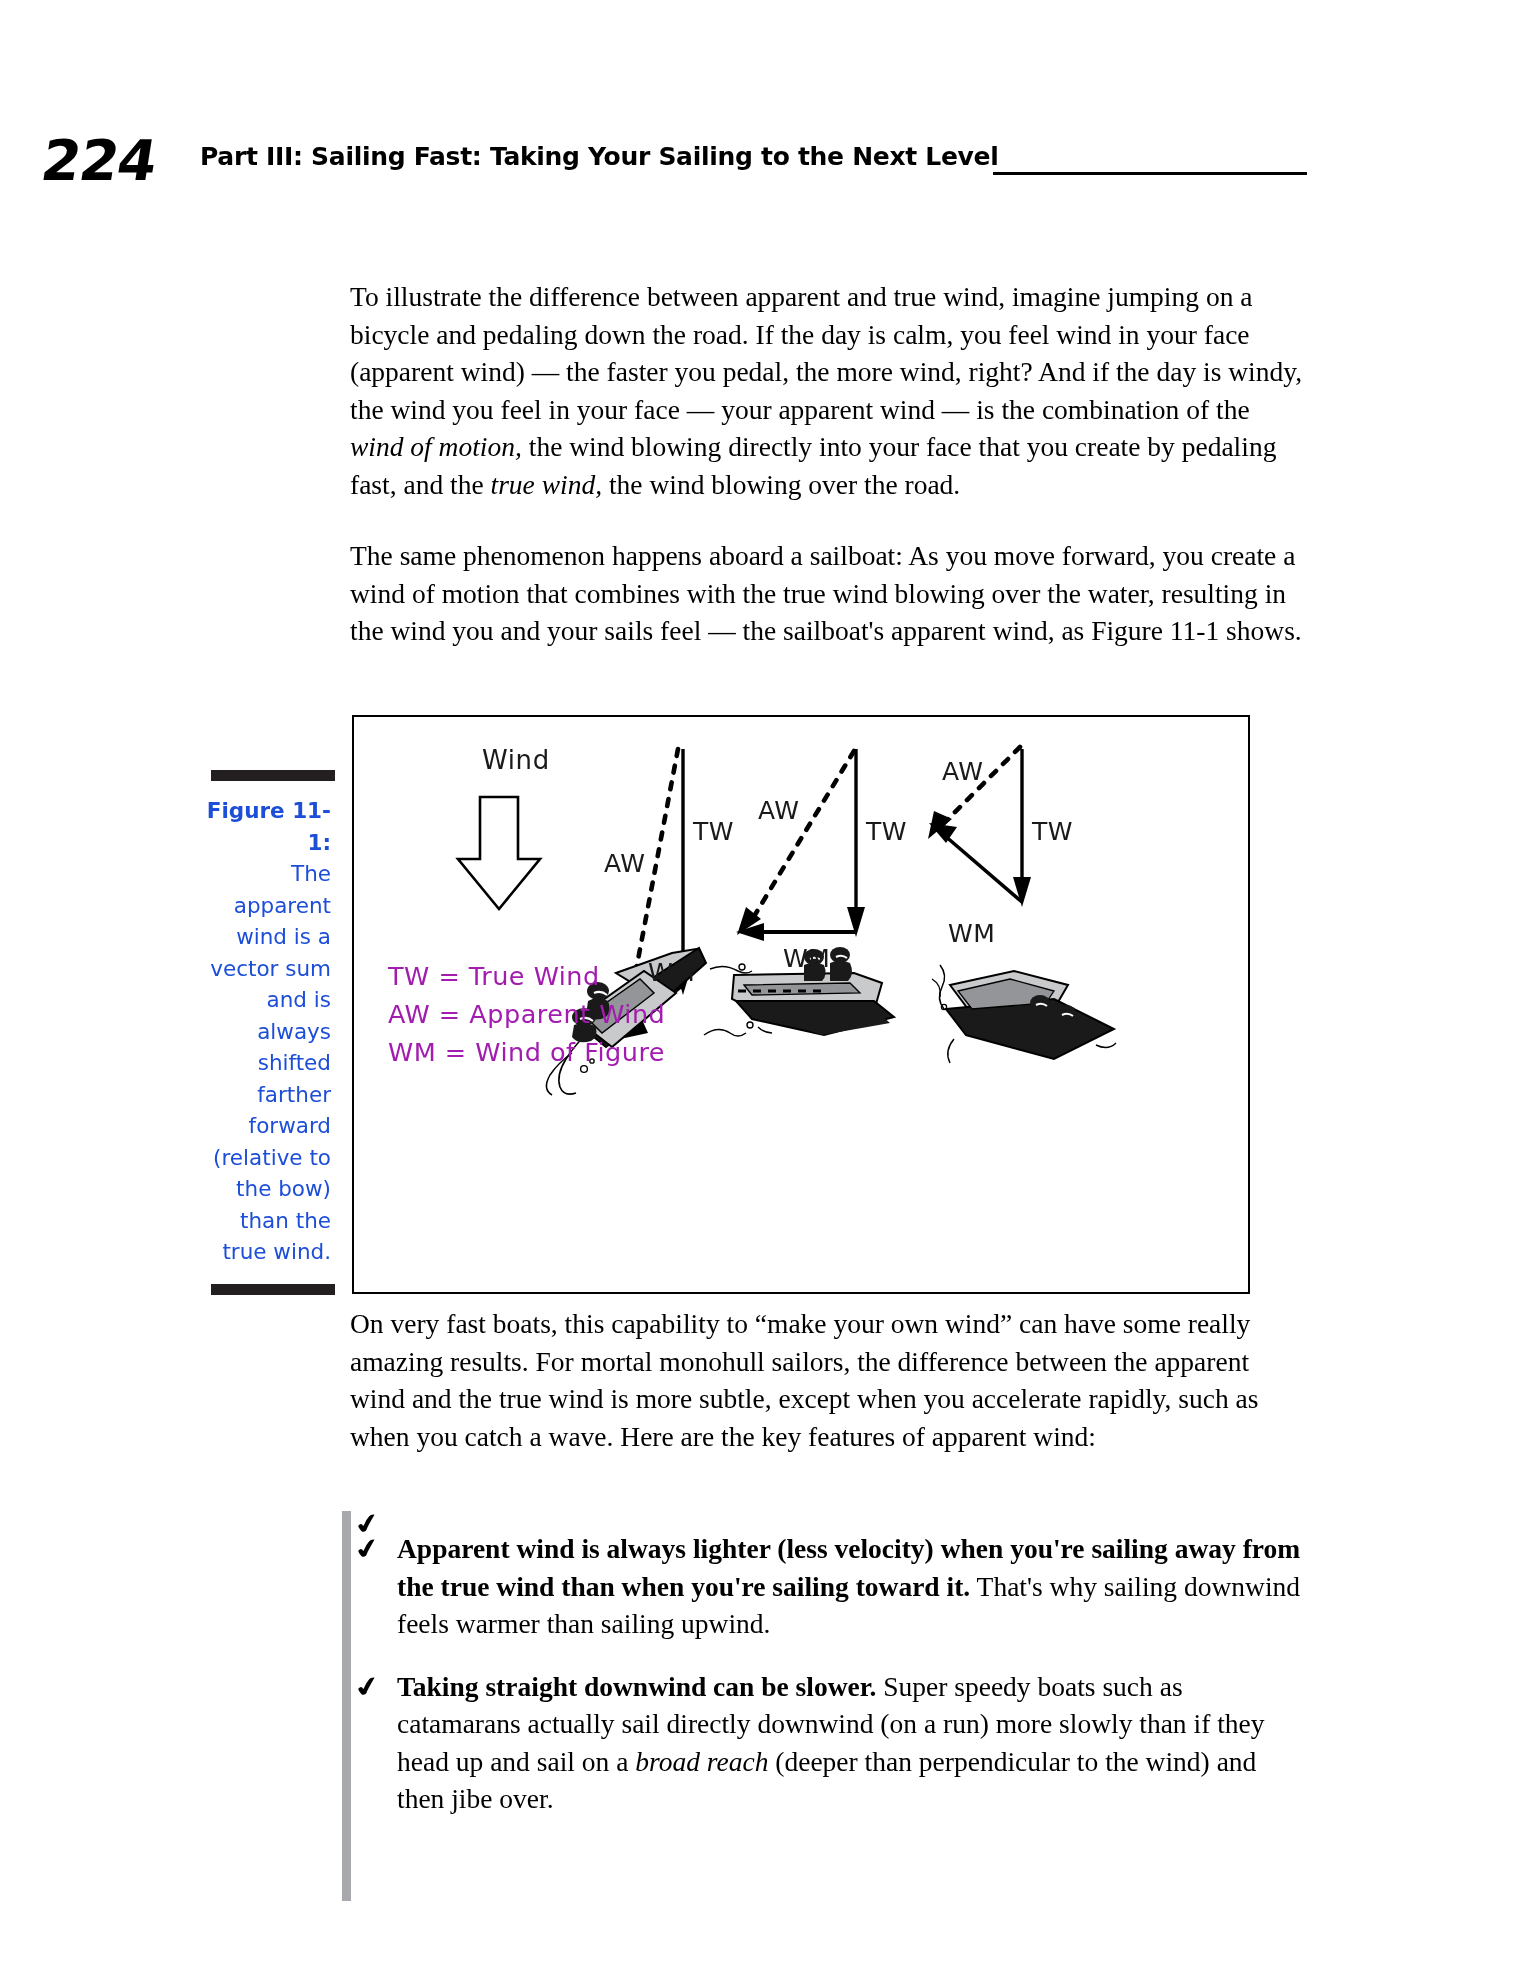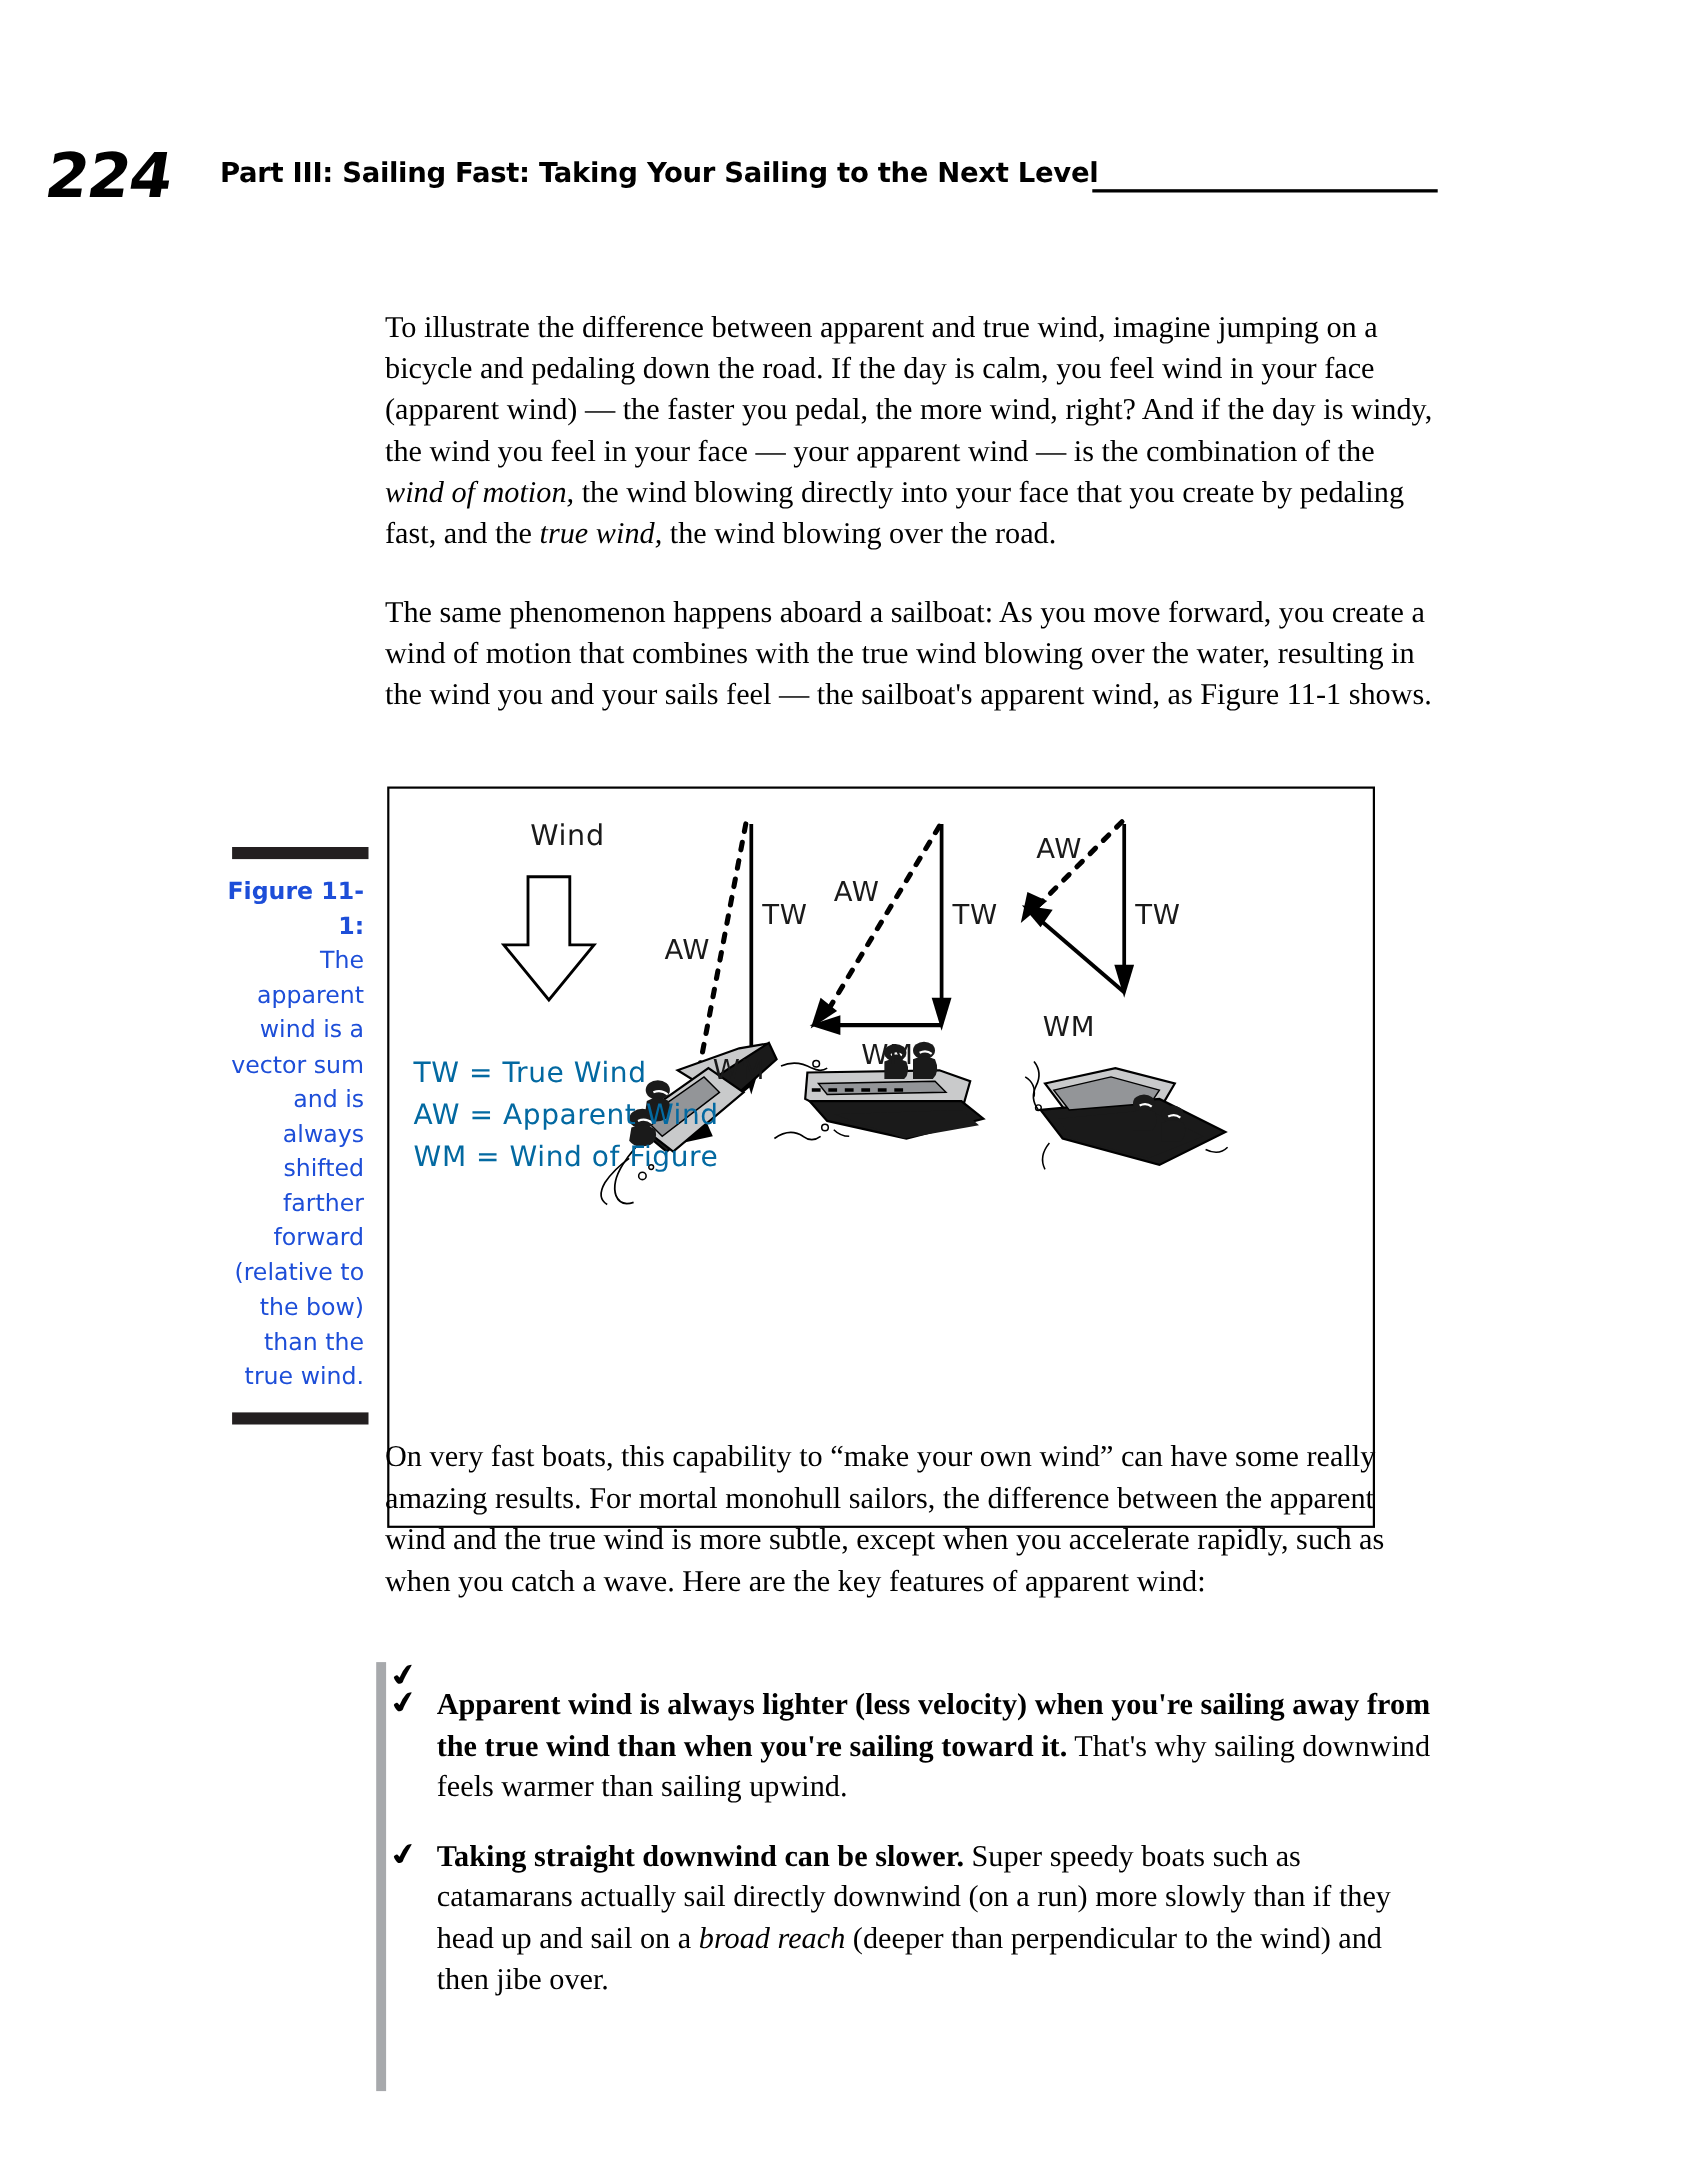--- a/index.html
+++ b/index.html
@@ -63,21 +63,21 @@
   p.body i { font-style: italic; margin-top: 24px; }
 
   #para-1 { top: 278px; }
   #para-2 { top: 537px; }
   #para-3 { top: 1305px; }
 
   
   #figure-box {
     position: absolute;
     left: 352px; top: 715px;
-    width: 898px; height: 674px;
+    width: 898px; height: 579px;
     border: 2px solid #000;
     background: #fff;
     overflow: hidden;
   }
 
   
   #caption-block {
     position: absolute;
     left: 205px; top: 770px;
     width: 130px;
@@ -108,25 +108,25 @@
   .hand {
     position: absolute;
     font-family: "DejaVu Sans", sans-serif;
     font-size: 25px;
     color: #1a1a1a;
     white-space: nowrap;
     letter-spacing: 0.6px;
   }
   #fig-legend {
     position: absolute;
-    left: 22px; top: 240px;
+    left: 34px; top: 240px;
     font-family: "DejaVu Sans", sans-serif;
     font-size: 25.5px;
     line-height: 38px;
-    color: #0369a1;
+    color: #a21caf;
     letter-spacing: 0.5px;
   }
 
   
   #bullet-list {
     position: absolute;
     left: 350px; top: 1505px;
     width: 960px;
   }
   #bullet-rail {

